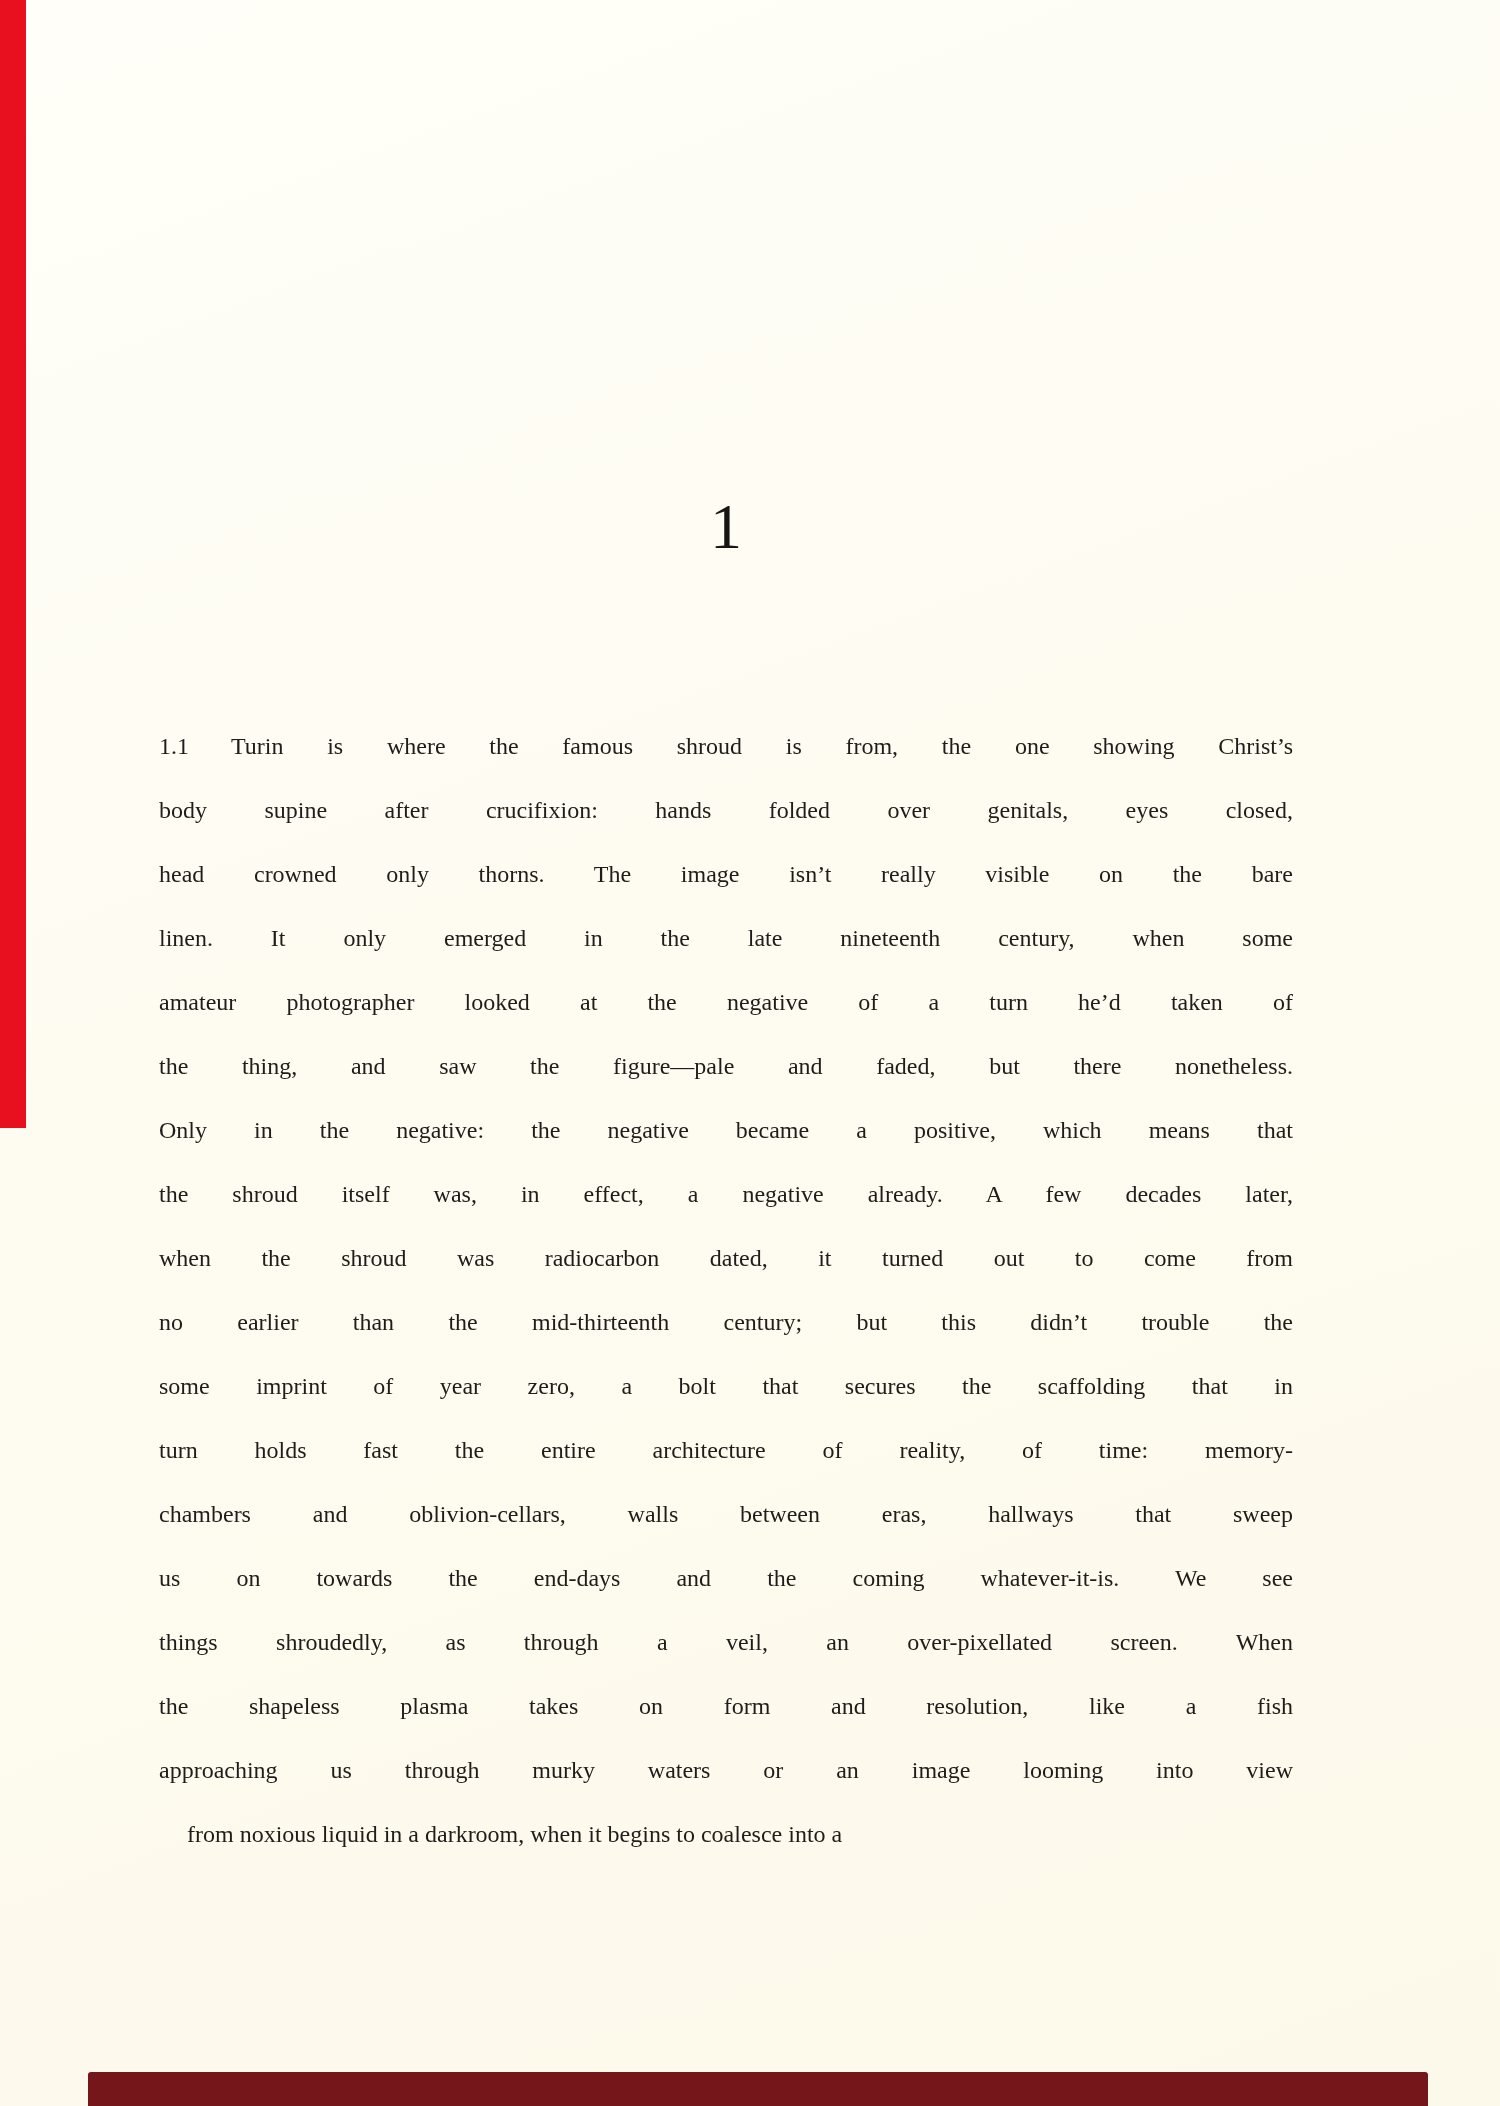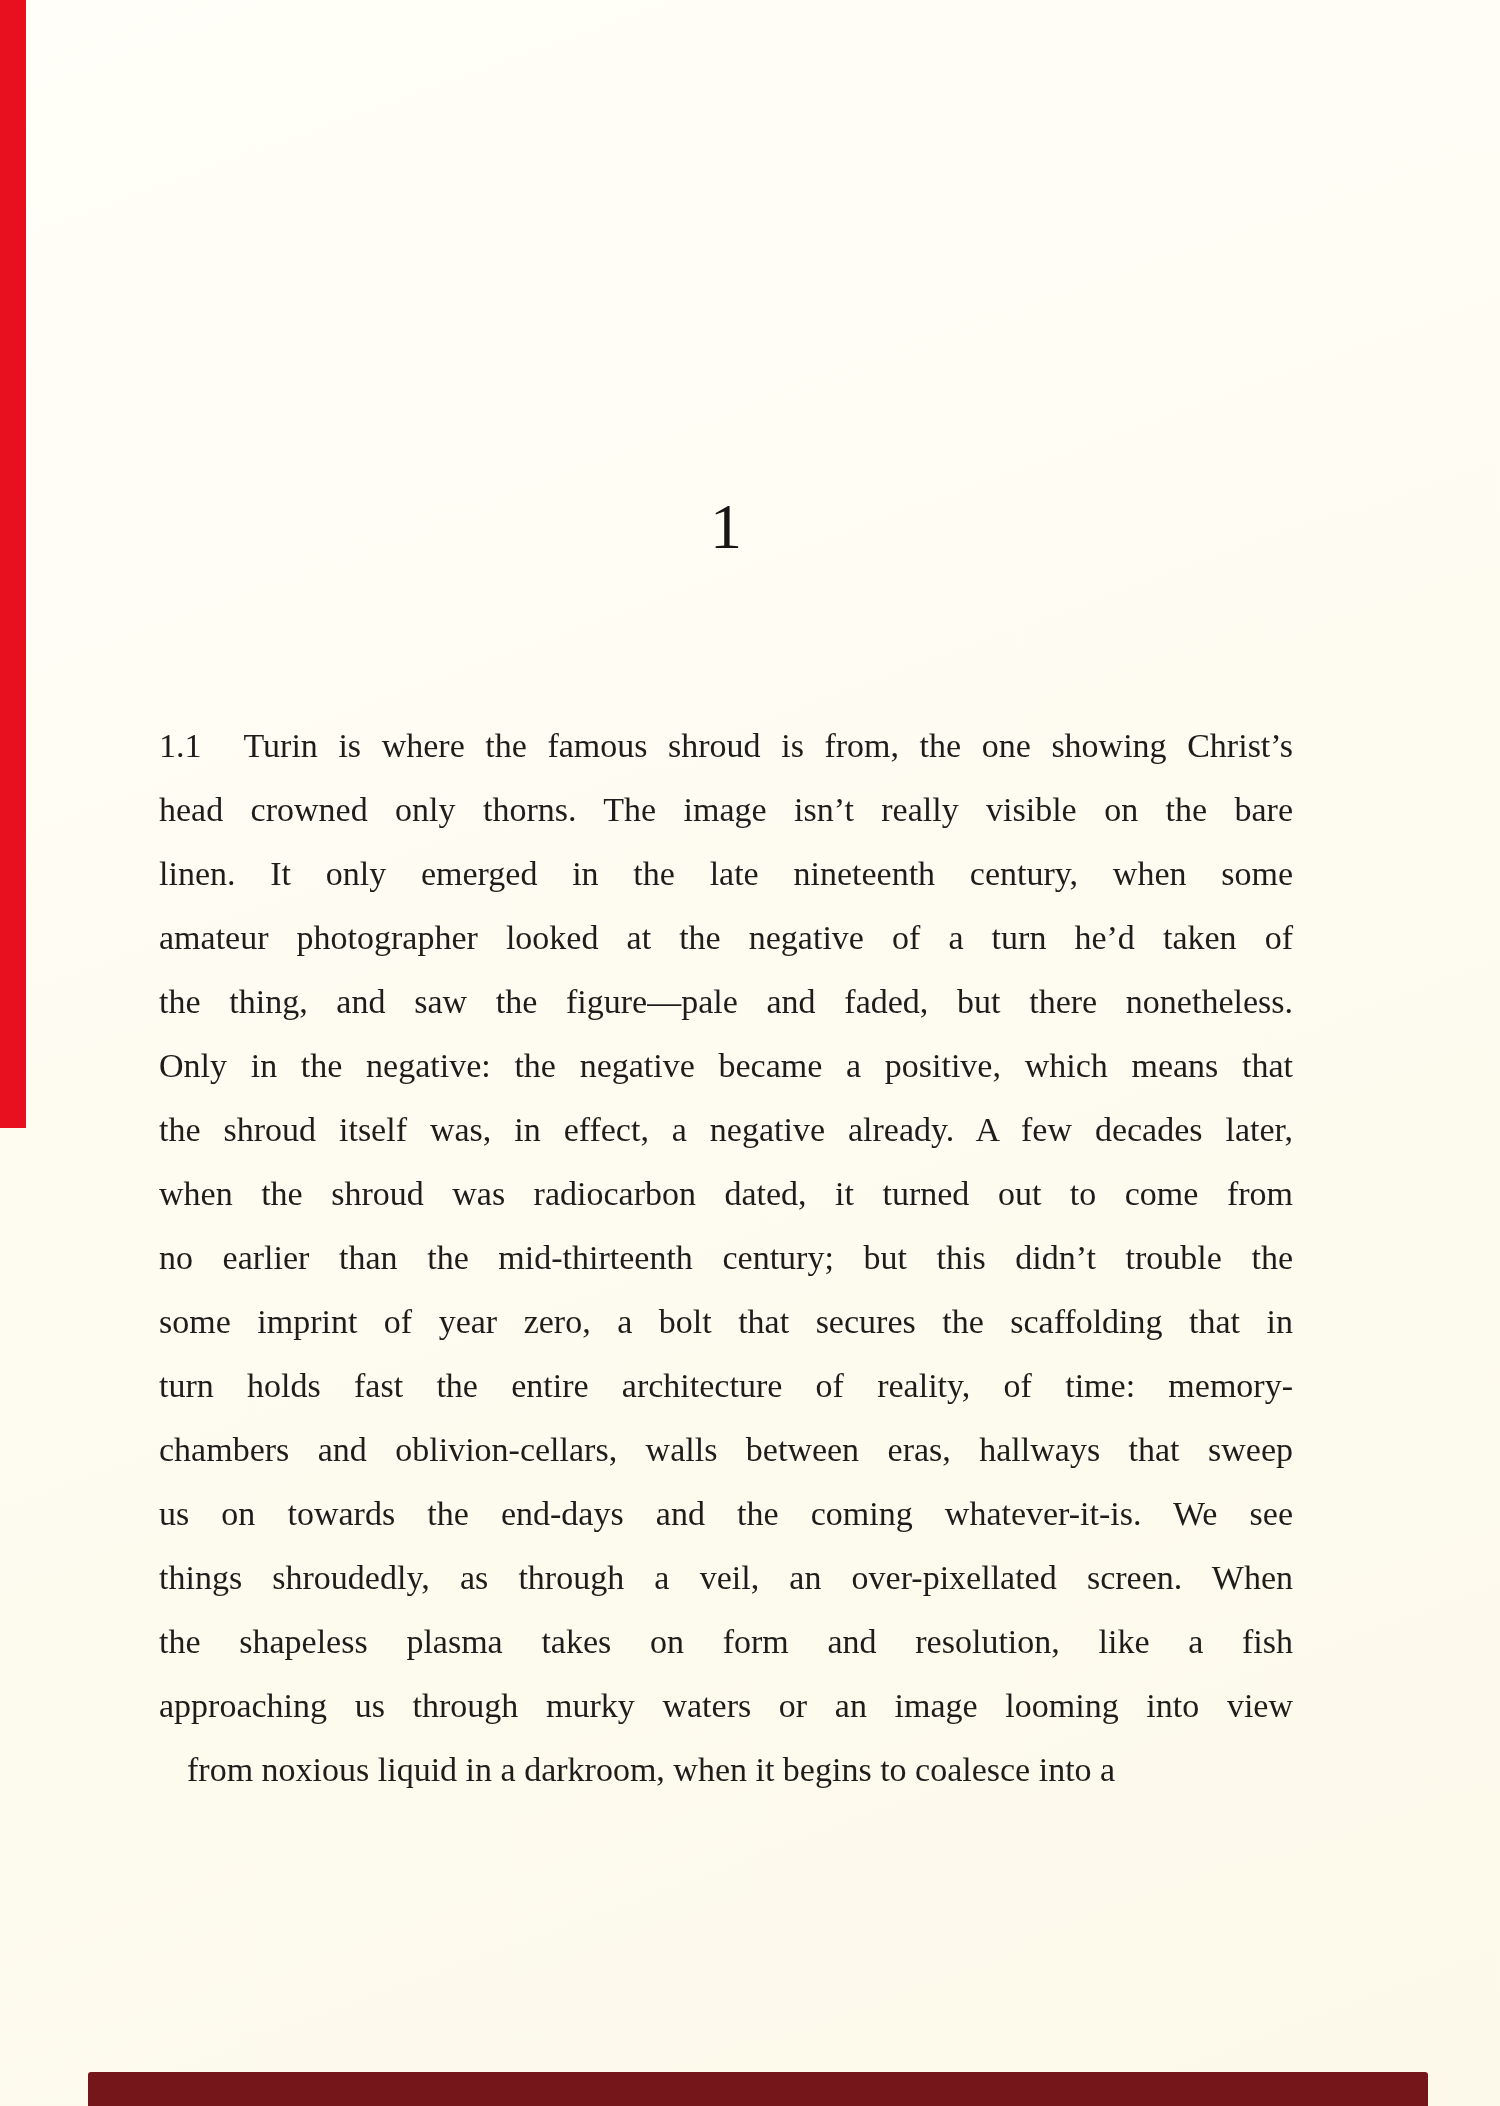--- a/index.html
+++ b/index.html
@@ -42,21 +42,21 @@
     line-height: 64px;
     text-align: center;
     font-size: 64px;
     color: #181614;
   }
   .paragraph {
     position: absolute;
     left: 159px;
     top: 714px;
     width: 1134px;
-    font-size: 34px;
+    font-size: 24px;
   }
   .line {
     height: 64px;
     line-height: 64px;
     text-align: justify;
     text-align-last: justify;
     white-space: nowrap;
   }
   .line.last {
     text-align-last: left;
@@ -73,20 +73,21 @@
 <div class="page">
 
   <div class="left-stripe" style="background: rgb(232, 16, 30);"></div>
 
   <div class="bottom-bar" style="background: rgb(117, 22, 26);"></div>
 
   <div class="chapter">1</div>
 
   <div class="paragraph">
     <div class="line"><span>1.1</span><span class="sect-gap"></span><span>Turin is where the famous shroud is from, the one showing Christ’s</span></div>
+    <div class="line">body supine after crucifixion: hands folded over genitals, eyes closed,</div>
     <div class="line">head crowned only thorns. The image isn’t really visible on the bare</div>
     <div class="line">linen. It only emerged in the late nineteenth century, when some</div>
     <div class="line">amateur photographer looked at the negative of a turn he’d taken of</div>
     <div class="line">the thing, and saw the figure—pale and faded, but there nonetheless.</div>
     <div class="line">Only in the negative: the negative became a positive, which means that</div>
     <div class="line">the shroud itself was, in effect, a negative already. A few decades later,</div>
     <div class="line">when the shroud was radiocarbon dated, it turned out to come from</div>
     <div class="line">no earlier than the mid-thirteenth century; but this didn’t trouble the</div>
     <div class="line">some imprint of year zero, a bolt that secures the scaffolding that in</div>
     <div class="line">turn holds fast the entire architecture of reality, of time: memory-</div>

